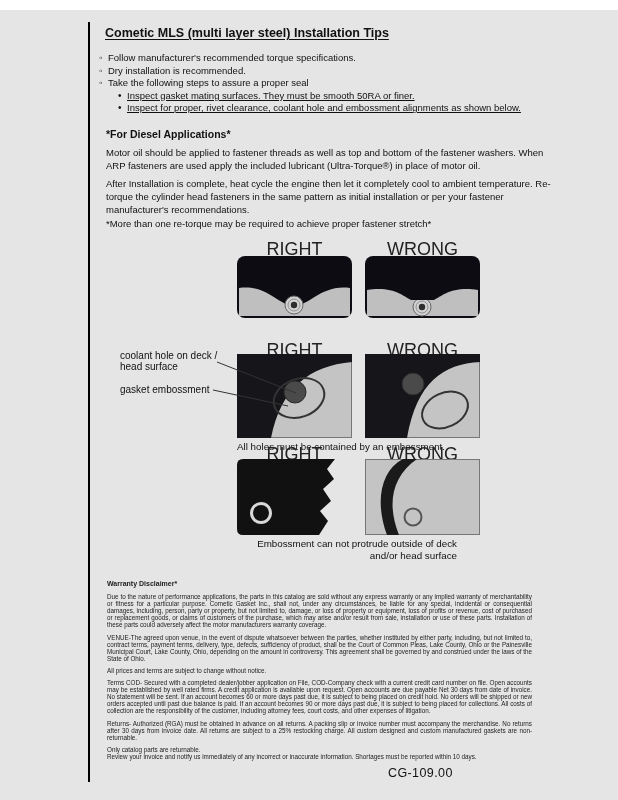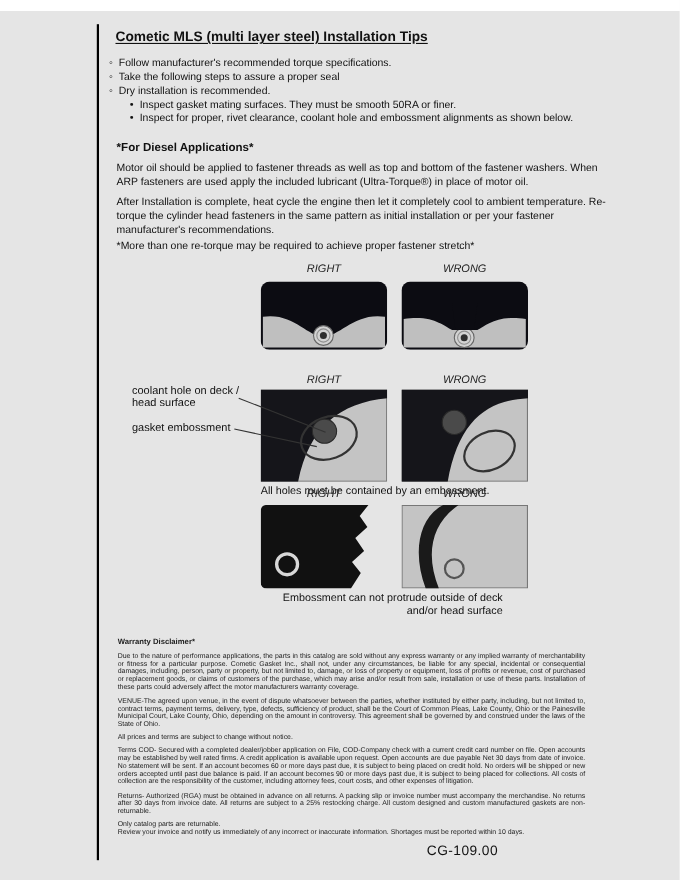--- a/index.html
+++ b/index.html
@@ -9,30 +9,30 @@
     background:#e5e5e5; color:#111;
     font-family:"Liberation Sans", sans-serif; overflow:hidden;
   }
   .vline { position:absolute; left:88px; top:12px; width:2px; height:760px; background:#000; }
   .title {
     position:absolute; left:105px; top:16px;
     font-size:12.5px; font-weight:bold; text-decoration:underline; text-underline-offset:2px;
   }
   .bullets { position:absolute; left:99px; top:42px; font-size:9.5px; line-height:12.6px; }
   .brow { white-space:nowrap; }
-  .brow.sub { padding-left:19px; }
+  .brow.sub { padding-left:19px;text-decoration:underline; }
   .marker { display:inline-block; width:9px; }
   .marker.hollow::before { content:"◦"; font-size:10px; }
   .marker.filled::before { content:"•"; font-size:10px; }
   .h-diesel { position:absolute; left:106px; top:118px; font-size:10.5px; font-weight:bold; }
   .para { position:absolute; left:106px; width:458px; font-size:9.5px; line-height:13.2px; }
   .p1 { top:136px; }
   .p2 { top:167px; }
   .pnote { top:207px; }
-  .dlabel { position:absolute; width:115px; text-align:center; font-size:10px; color:#222;font-style:italic; }
+  .dlabel { position:absolute; width:115px; text-align:center; font-size:18px; color:#222; }
   .dimg { position:absolute; width:115px; display:block; }
   .caption { position:absolute; left:237px; font-size:9.8px; line-height:12px; }
   .callout { position:absolute; left:120px; width:100px; font-size:10px; line-height:11px; }
   .overlay { position:absolute; left:0; top:0; width:618px; height:800px; pointer-events:none; }
   .warranty { position:absolute; left:107px; top:570px; width:425px; font-size:6.3px; line-height:7.1px; color:#222; }
   .warranty .whead { font-size:7px; font-weight:bold; margin-bottom:6px; }
   .warranty .wp { margin-bottom:5px; text-align:justify; }
   .warranty .wp.tight { margin-bottom:0; }
   .footer { position:absolute; left:388px; top:756px; font-size:12.5px; letter-spacing:0.4px; color:#111; }
 </style>
@@ -40,22 +40,22 @@
 <body>
 
 <div class="page">
 
   <div class="vline"></div>
 
   <div class="title">Cometic MLS (multi layer steel) Installation Tips</div>
 
   <div class="bullets">
     <div class="brow"><span class="marker hollow"></span><span>Follow manufacturer's recommended torque specifications.</span></div>
+    <div class="brow"><span class="marker hollow"></span><span>Dry installation is recommended.</span></div>
     <div class="brow"><span class="marker hollow"></span><span>Take the following steps to assure a proper seal</span></div>
-    <div class="brow"><span class="marker hollow"></span><span>Dry installation is recommended.</span></div>
     <div class="brow sub"><span class="marker filled"></span><span>Inspect gasket mating surfaces.  They must be smooth 50RA or finer.</span></div>
     <div class="brow sub"><span class="marker filled"></span><span>Inspect for proper, rivet clearance, coolant hole and embossment alignments as shown below.</span></div>
   </div>
 
   <div class="h-diesel">*For Diesel Applications*</div>
   <div class="para p1">Motor oil should be applied to fastener threads as well as top and bottom of the fastener washers. When ARP fasteners are used apply the included lubricant (Ultra-Torque®) in place of motor oil.</div>
   <div class="para p2">After Installation is complete, heat cycle the engine then let it completely cool to ambient temperature. Re-torque the cylinder head fasteners in the same pattern as initial installation or per your fastener manufacturer's recommendations.</div>
   <div class="para pnote">*More than one re-torque may be required to achieve proper fastener stretch*</div>
 
   <div class="dlabel" style="left:237px; top:229px;">RIGHT</div>

